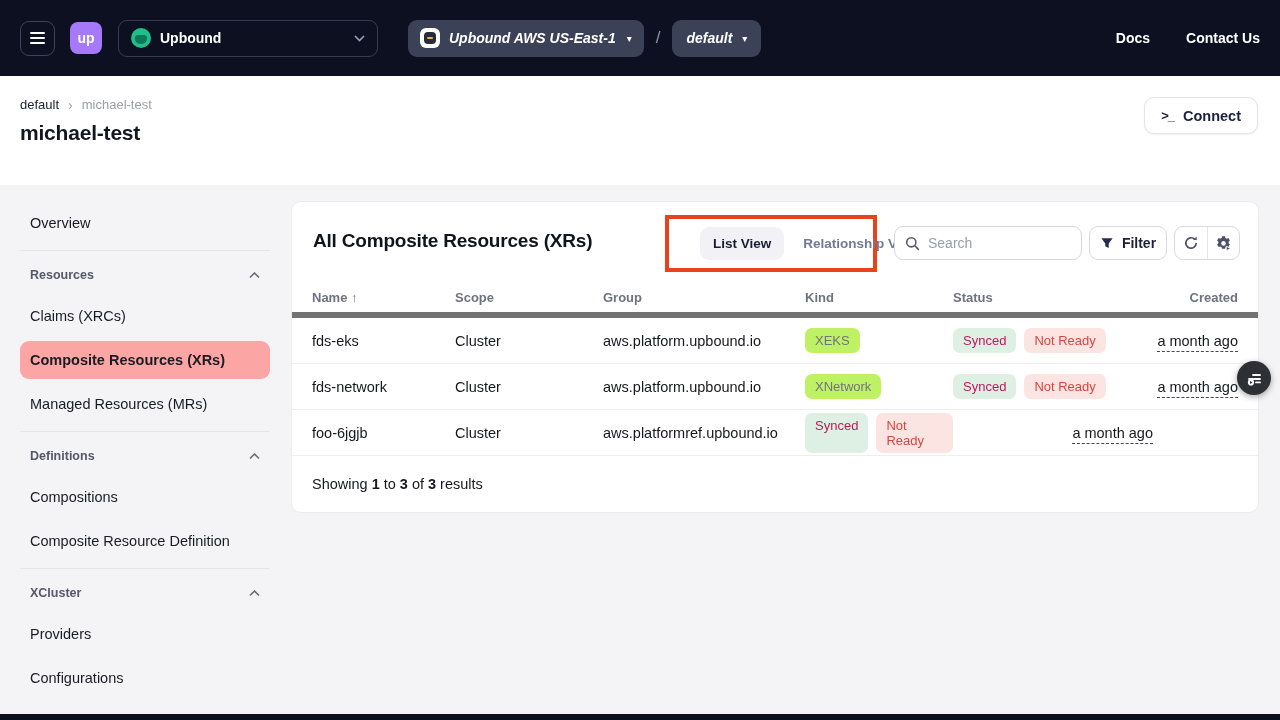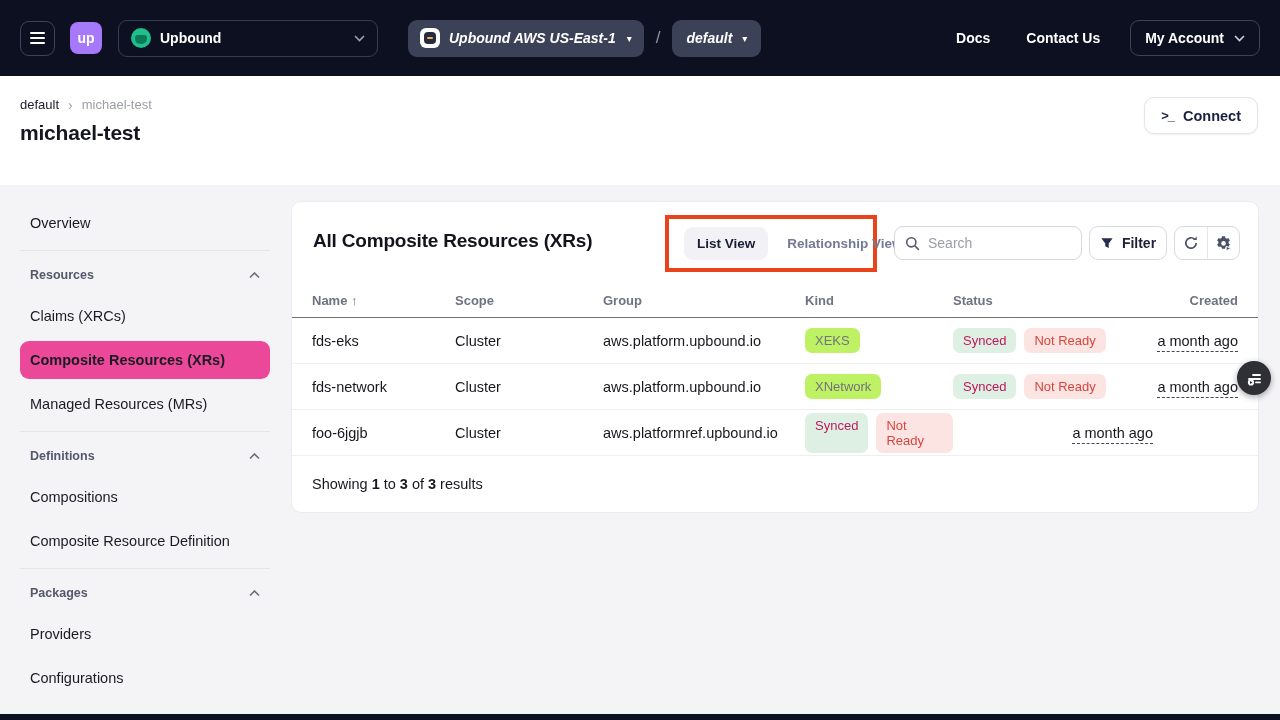--- a/index.html
+++ b/index.html
@@ -53,51 +53,51 @@
     border: 1px solid #e4e4ea; border-radius: 10px; background: #fff; display: flex; align-items: center;
     gap: 9px; color: #1a2040; font-weight: 700; font-size: 14.5px; box-shadow: 0 1px 2px rgba(20,20,40,.06); cursor: pointer; }
   .connect-icon { font-weight: 700; font-size: 13px; letter-spacing: -1px; }
 
   
   .content { display: flex; padding: 16px 21px 0 20px; gap: 21px; }
 
   .sidebar { width: 250px; flex: none; }
   .sb-item { height: 44px; display: flex; align-items: center; padding: 0 10px; font-size: 14.5px;
     color: #1a1b23; border-radius: 9px; cursor: pointer; }
-  .sb-item.selected { background: #ec4899; font-weight: 700; height: 38px; margin: 3px 0; }
+  .sb-item.selected { background: #fca5a5; font-weight: 700; height: 38px; margin: 3px 0; }
   .sb-divider { height: 1px; background: #e4e4e9; margin: 5px 0; }
   .sb-header { height: 38px; display: flex; align-items: center; justify-content: space-between;
     padding: 0 10px; font-size: 12.5px; font-weight: 700; color: #55576b; cursor: pointer; }
 
   
   .main-card { flex: 1; background: #fff; border: 1px solid #ececf0; border-radius: 10px; align-self: flex-start; }
   .card-header { height: 81px; position: relative; }
   .card-title { position: absolute; left: 21px; top: 28px; font-size: 19px; font-weight: 800; color: #12131c; letter-spacing: -.2px; }
   .annotation-box { position: absolute; left: 373px; top: 13px; width: 212px; height: 57px;
-    border: 4px solid #e8431c; display: flex; align-items: center; padding-left: 15px; gap: 19px; }
+    border: 4px solid #e8431c; display: flex; align-items: center; padding-left: 31px; gap: 19px; }
   .toggle-active { background: #f2f2f6; border-radius: 9px; padding: 9px 13px; font-size: 13.5px;
     font-weight: 700; color: #191d33; cursor: pointer; white-space: nowrap; }
   .toggle-inactive { font-size: 13.5px; font-weight: 600; color: #757a94; cursor: pointer; white-space: nowrap; }
   .search-box { position: absolute; left: 602px; top: 24px; width: 188px; height: 34px;
     border: 1px solid #d6d7de; border-radius: 9px; display: flex; align-items: center; padding: 0 10px; gap: 8px; background: #fff; }
   .search-box input { border: 0; outline: 0; flex: 1; min-width: 0; font-size: 14px; color: #333;
     font-family: inherit; background: transparent; }
   .search-box input::placeholder { color: #9b9ea9; }
   .filter-btn { position: absolute; left: 797px; top: 24px; width: 78px; height: 34px;
     border: 1px solid #d9dade; border-radius: 9px; background: #fff; display: flex; align-items: center;
     justify-content: center; gap: 8px; font-size: 14px; font-weight: 700; color: #1c2138; cursor: pointer; }
   .icon-group { position: absolute; left: 882px; top: 24px; width: 66px; height: 34px;
     border: 1px solid #d9dade; border-radius: 9px; background: #fff; display: flex; overflow: hidden; }
   .icon-btn { flex: 1; display: flex; align-items: center; justify-content: center; color: #4b5065; cursor: pointer; position: relative; }
   .icon-btn + .icon-btn { border-left: 1px solid #e4e4e9; }
 
   
   .tbl-head, .tbl-row { display: grid; grid-template-columns: 143px 148px 202px 148px 200px 1fr;
     padding: 0 20px; align-items: center; }
-  .tbl-head { height: 35px; border-bottom: 1px solid #737373; }
+  .tbl-head { height: 35px; border-bottom: 6px solid #737373; }
   .tbl-head .th { font-size: 13px; font-weight: 700; color: #6f7280; }
   .th-name { color: #8556f5; }
   .th-created { text-align: right; }
   .tbl-row { height: 46px; border-bottom: 1px solid #efeff2; font-size: 14.5px; color: #17181f; cursor: pointer; }
   .kind-pill { display: inline-block; background: #bef264; color: #71737f; border-radius: 7px;
     padding: 5px 10px; font-size: 13px; }
   .status-cell { display: flex; gap: 8px; }
   .pill { border-radius: 7px; padding: 5px 10px; font-size: 13px; font-weight: 500; }
   .pill.synced { background: #def0e3; color: #be185d; }
   .pill.notready { background: #fce4e2; color: #d8453e; }
@@ -146,26 +146,20 @@
     <span class="caret">▾</span>
   </div>
   <span class="slash">/</span>
   <div class="ns-pill">
     <span class="pill-label">default</span>
     <span class="caret">▾</span>
   </div>
   <div class="nav-spacer"></div>
   <span class="nav-link">Docs</span>
   <span class="nav-link">Contact Us</span>
-  <button class="account-btn">
-    <span>My Account</span>
-    <svg width="11" height="7" viewBox="0 0 11 7">
-      <polyline points="1,1 5.5,5.5 10,1" fill="none" stroke="#cfd2dd" stroke-width="1.6"></polyline>
-    </svg>
-  </button>
 </div>
 
 <div class="header-band">
   <div class="breadcrumb">
     <span class="bc-root">default</span>
     <span class="bc-sep">›</span>
     <span class="bc-cur">michael-test</span>
   </div>
   <div class="hb-title">michael-test</div>
   <button class="connect-btn">
@@ -195,21 +189,21 @@
       <span>Definitions</span>
       <svg width="11" height="7" viewBox="0 0 11 7">
         <polyline points="1,5.5 5.5,1 10,5.5" fill="none" stroke="#6b6d7a" stroke-width="1.6"></polyline>
       </svg>
     </div>
     <div class="sb-item">Compositions</div>
     <div class="sb-item">Composite Resource Definition</div>
     <div class="sb-divider"></div>
 
     <div class="sb-header">
-      <span>Packages</span>
+      <span>XCluster</span>
       <svg width="11" height="7" viewBox="0 0 11 7">
         <polyline points="1,5.5 5.5,1 10,5.5" fill="none" stroke="#6b6d7a" stroke-width="1.6"></polyline>
       </svg>
     </div>
     <div class="sb-item">Providers</div>
     <div class="sb-item">Configurations</div>
     <div class="sb-item">Functions</div>
   </div>
 
   <div class="main-card">

